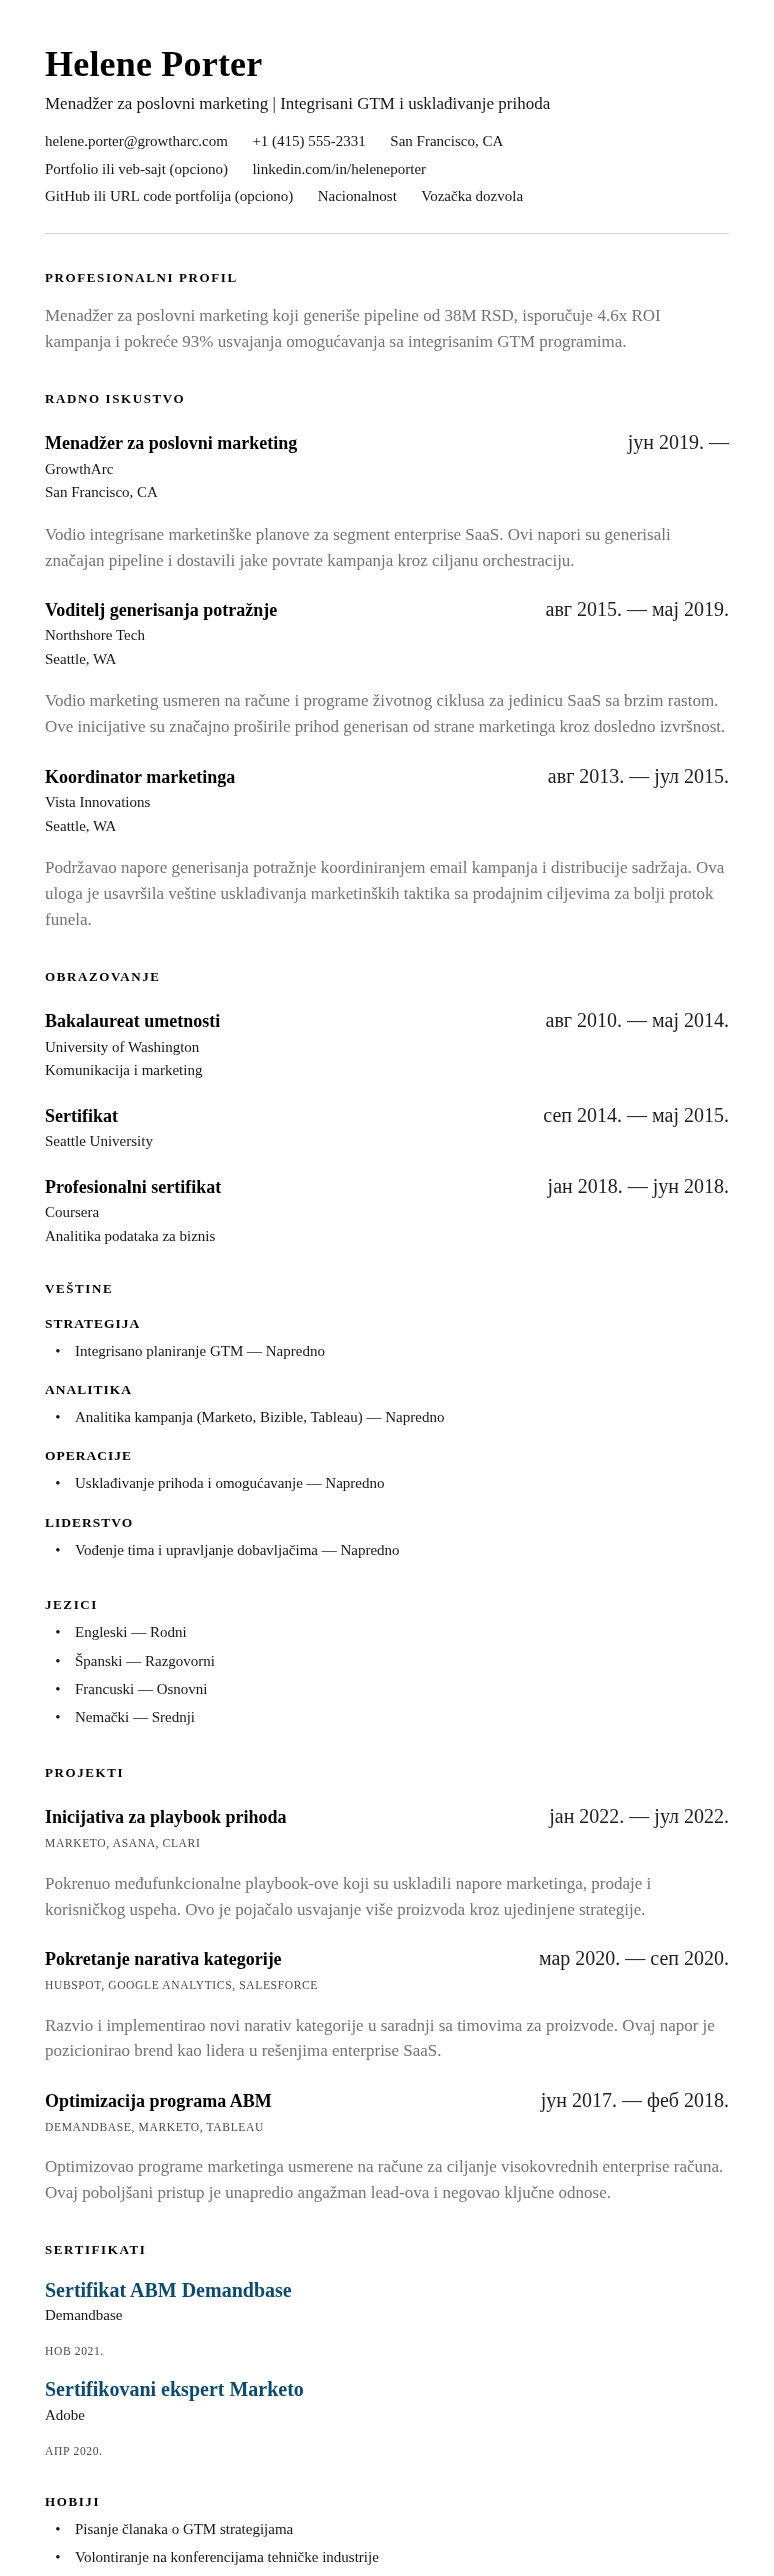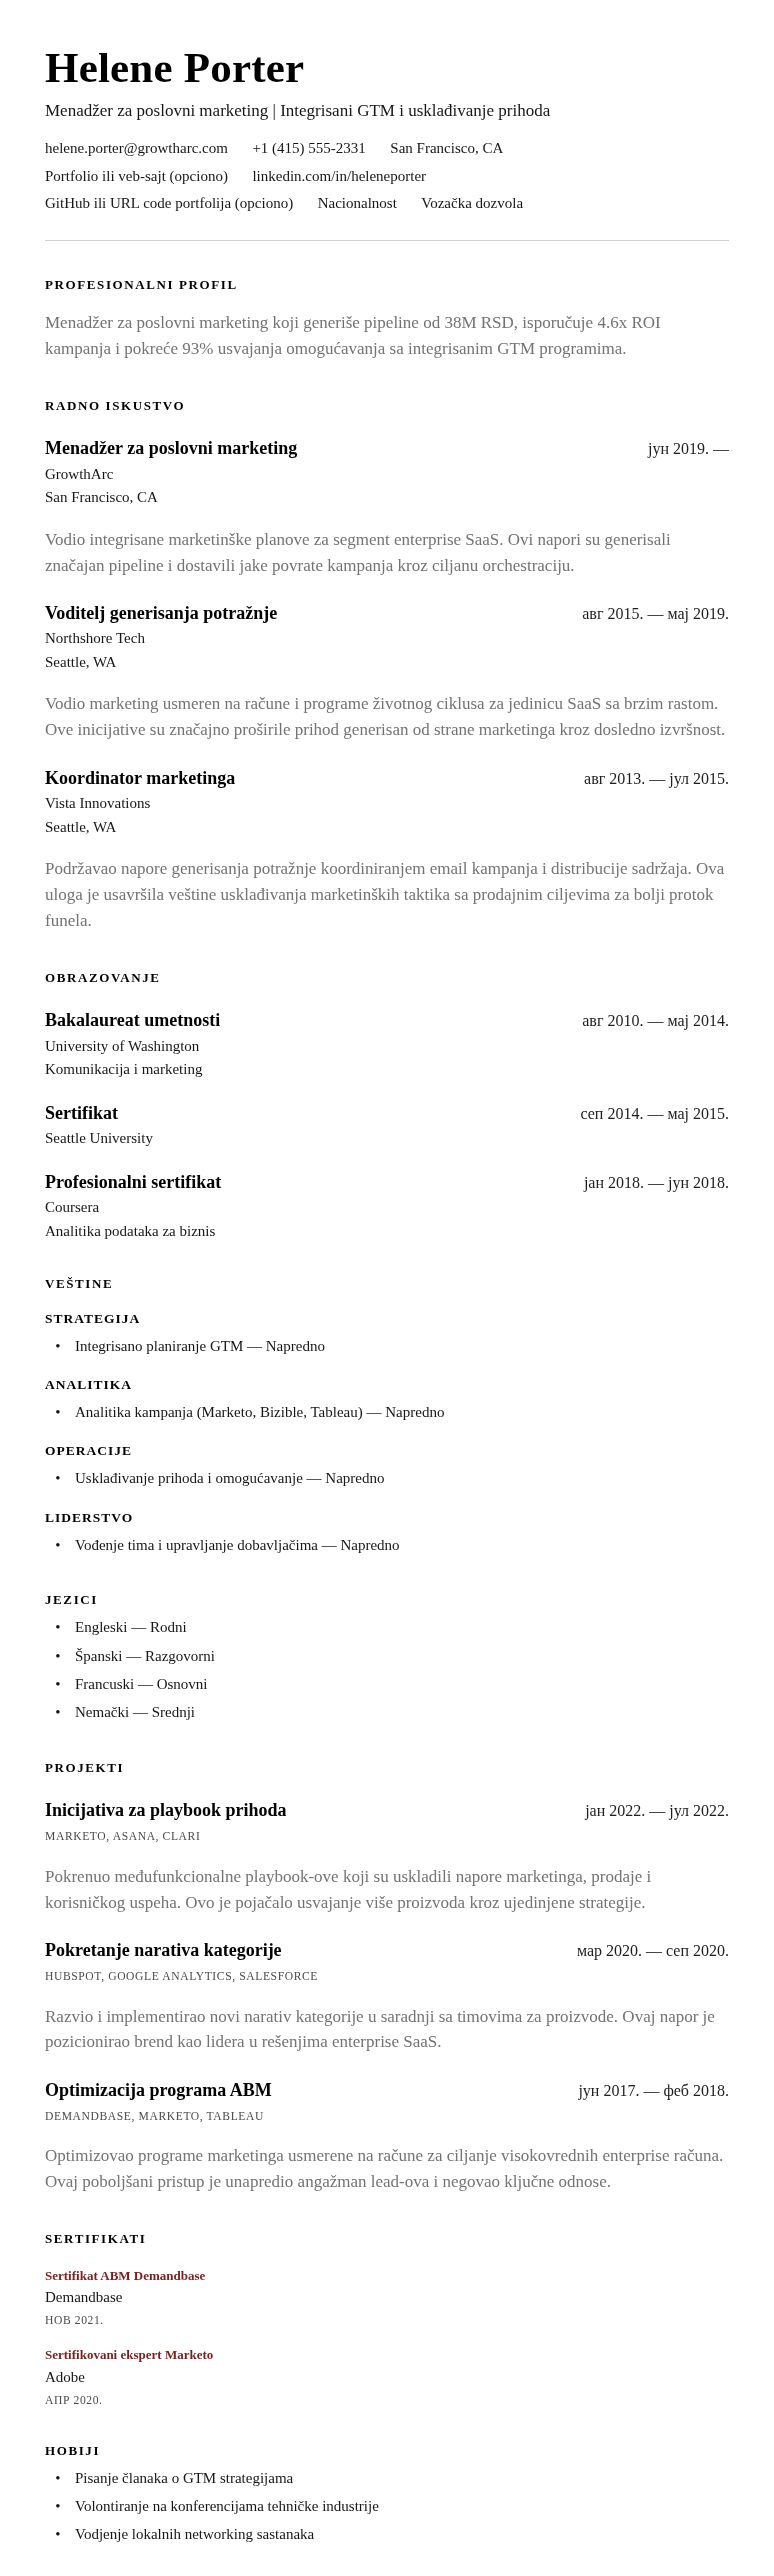--- a/index.html
+++ b/index.html
@@ -9,39 +9,39 @@
     color:#111111;
     -webkit-font-smoothing:antialiased;
   }
   .page {
     width:774px;
     min-height:2576px;
     margin:0 auto;
     background:#ffffff;
     padding:43px 45px 58px 45px;
   }
-  .name { font-size:43px; font-weight:700; letter-spacing:0.2px; color:#000; }
+  .name { font-size:36px; font-weight:700; letter-spacing:0.2px; color:#000; }
   .tagline { font-size:17px; margin-top:9px; color:#161616; }
   .contact { margin-top:19.4px; }
   .contact-row { display:flex; flex-wrap:wrap; gap:6.5px 24.5px; font-size:15px; margin-top:10.3px; color:#161616; }
   .contact-row:first-child { margin-top:7px; }
   .divider { border:none; border-top:0.6px solid #d0d0d0; margin:28px 0 0 0; height:0; }
 
   .section { margin-top:36px; }
   .section-heading {
     font-size:13px; font-weight:700; letter-spacing:1.6px;
     text-transform:uppercase; color:#000;
   }
   .paragraph { font-size:17px; line-height:1.52; color:#737373; }
   .profile-text { margin-top:17px; }
 
   .entry { margin-top:24.5px; }
   .entry-head { display:flex; justify-content:space-between; align-items:baseline; gap:17px; }
   .entry-title { font-size:18px; font-weight:700; color:#000; }
-  .entry-dates { font-size:16px; color:#1d1d1d; white-space:nowrap; }
+  .entry-dates { font-size:20px; color:#1d1d1d; white-space:nowrap; }
   .entry-sub { font-size:15px; margin-top:6.5px; color:#161616; }
   .entry-desc { margin-top:20.6px; }
 
   .skill-group { margin-top:19.4px; }
   .skill-group-name { font-size:13.5px; font-weight:700; letter-spacing:1px; color:#000; }
   .bullet-list { list-style:none; margin-top:9px; }
   .bullet-item {
     font-size:15px; line-height:1.45; color:#161616;
     position:relative; padding-left:30px; margin-top:6.5px;
   }
@@ -49,23 +49,23 @@
     content:"\2022";
     position:absolute; left:10.3px; top:0;
     color:#161616;
   }
 
   .tools-line {
     font-size:11.6px; letter-spacing:0.6px; text-transform:uppercase;
     color:#4a4a4a; margin-top:9px;
   }
   .cert-entry { margin-top:20.6px; }
-  .cert-name { font-size:13px; font-weight:700; color:#7f1d1d; }
+  .cert-name { font-size:20px; font-weight:700; color:#0c4a6e; }
   .cert-issuer { font-size:15px; margin-top:5.2px; color:#161616; }
-  .cert-date { font-size:11.6px; letter-spacing:0.6px; text-transform:uppercase; color:#4a4a4a; margin-top:8px;font-family:Liberation Serif, serif; }
+  .cert-date { font-size:11.6px; letter-spacing:0.6px; text-transform:uppercase; color:#4a4a4a; margin-top:21px;font-family:Liberation Serif, serif; }
 </style>
 </head>
 <body>
 
 <div class="page">
 
   <header>
     <h1 class="name">Helene Porter</h1>
     <p class="tagline">Menadžer za poslovni marketing | Integrisani GTM i usklađivanje prihoda</p>
     <div class="contact">

